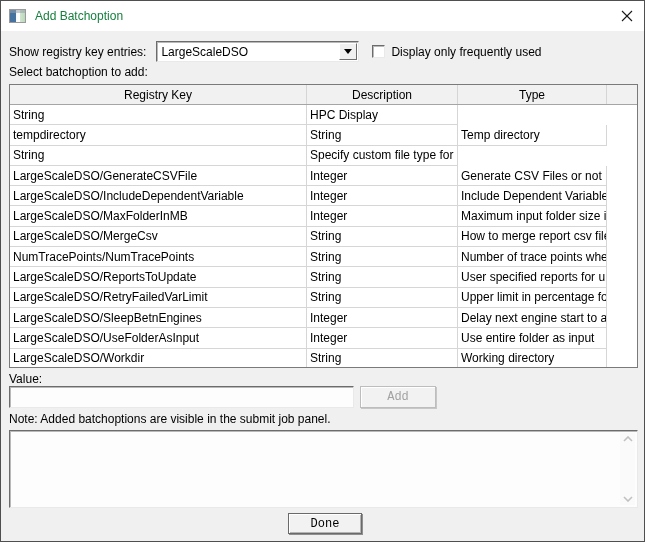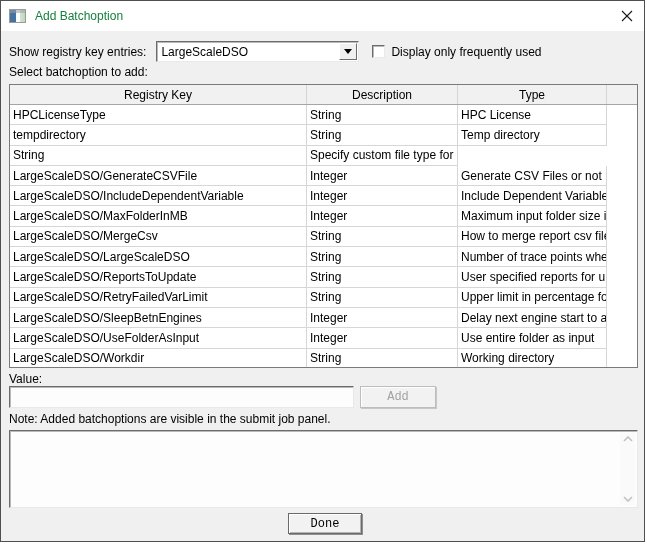--- a/index.html
+++ b/index.html
@@ -142,23 +142,22 @@
 
   <div class="grid">
     <div class="thead">
         <div class="th">Registry Key</div>
         <div class="th">Description</div>
         <div class="th">Type</div>
         <div class="th"></div>
       </div>
     <div class="tbody">
         <div class="trow">
-          <div class="td">HPCLicenseType</div>
-          <div class="td">String</div>
-          <div class="td">HPC License</div>
+          <div class="td">String</div>
+          <div class="td">HPC Display</div>
           <div class="td gutter"></div>
         </div>
         <div class="trow">
           <div class="td">tempdirectory</div>
           <div class="td">String</div>
           <div class="td">Temp directory</div>
           <div class="td gutter"></div>
         </div>
         <div class="trow">
           <div class="td">String</div>
@@ -183,21 +182,21 @@
           <div class="td">Maximum input folder size in...</div>
           <div class="td gutter"></div>
         </div>
         <div class="trow">
           <div class="td">LargeScaleDSO/MergeCsv</div>
           <div class="td">String</div>
           <div class="td">How to merge report csv files</div>
           <div class="td gutter"></div>
         </div>
         <div class="trow">
-          <div class="td">LargeScaleDSO/LargeScaleDSO</div>
+          <div class="td">NumTracePoints/NumTracePoints</div>
           <div class="td">String</div>
           <div class="td">Number of trace points whe...</div>
           <div class="td gutter"></div>
         </div>
         <div class="trow">
           <div class="td">LargeScaleDSO/ReportsToUpdate</div>
           <div class="td">String</div>
           <div class="td">User specified reports for u...</div>
           <div class="td gutter"></div>
         </div>

